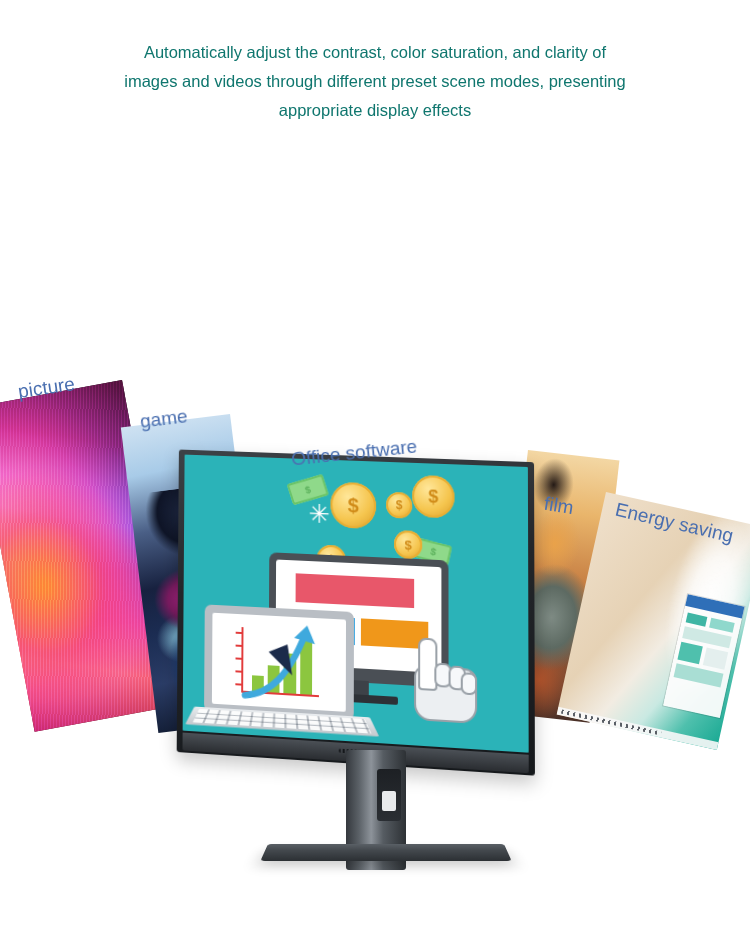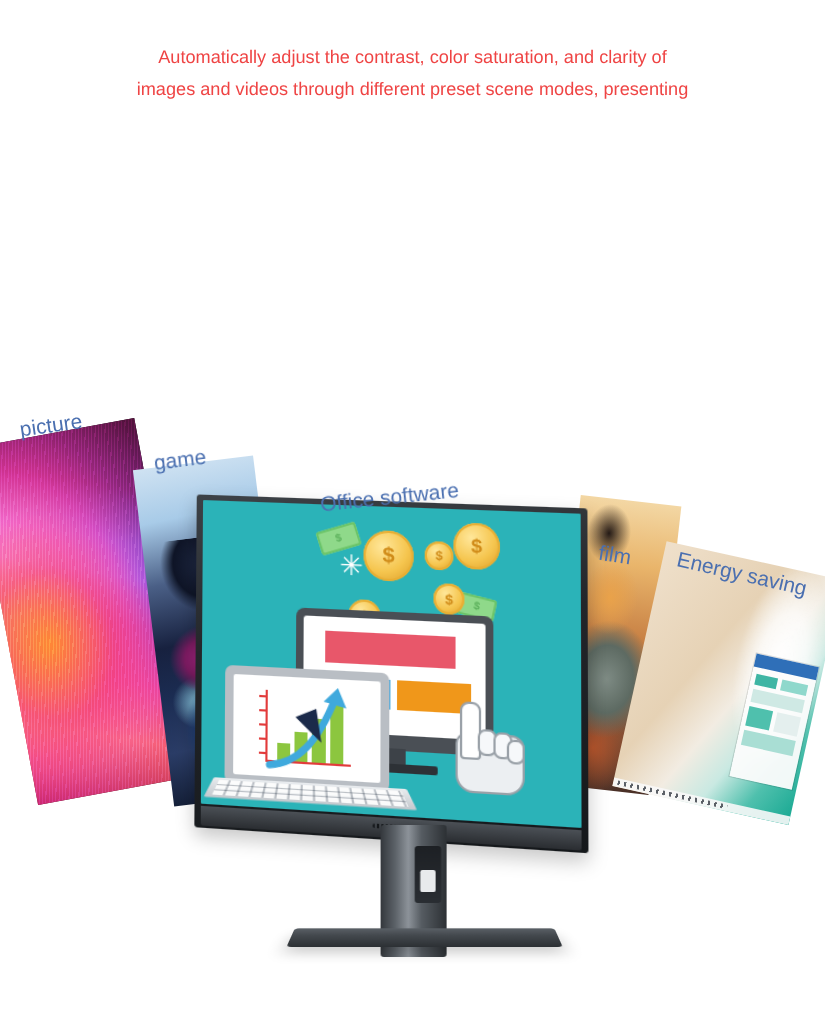--- a/index.html
+++ b/index.html
@@ -14,21 +14,21 @@
   .title{
     margin:0;padding-top:66px;
     font-size:47px;line-height:54px;font-weight:bold;letter-spacing:-0.4px;
     background:linear-gradient(100deg,#7fa6e6 0%,#6f9ae0 22%,#5384cf 58%,#3f6cb3 100%);
     -webkit-background-clip:text;background-clip:text;
     -webkit-text-fill-color:transparent;color:#5384cf;
   }
   .title .l2{display:block;}
   .subtitle{
     margin:0;padding-top:38px;
-    font-size:16.5px;line-height:29px;color:#ef4444;font-weight:400;
+    font-size:16.5px;line-height:29px;color:#0f766e;font-weight:400;
     width:620px;margin-left:auto;margin-right:auto;
   }
   .subtitle span{display:block;white-space:nowrap;}
 
   
   .stage{position:absolute;left:0;top:352px;width:750px;height:590px;}
 
   .panel{position:absolute;overflow:hidden;}
 
   
@@ -185,20 +185,21 @@
 </style>
 </head>
 <body>
 
 <div class="page">
 
   <div class="head">
     <p class="subtitle">
       <span>Automatically adjust the contrast, color saturation, and clarity of</span>
       <span>images and videos through different preset scene modes, presenting</span>
+      <span>appropriate display effects</span>
     </p>
   </div>
 
   <div class="stage">
 
     <div class="panel p-picture"></div>
 
     <div class="panel p-game"></div>
 
     <div class="panel p-film"></div>

